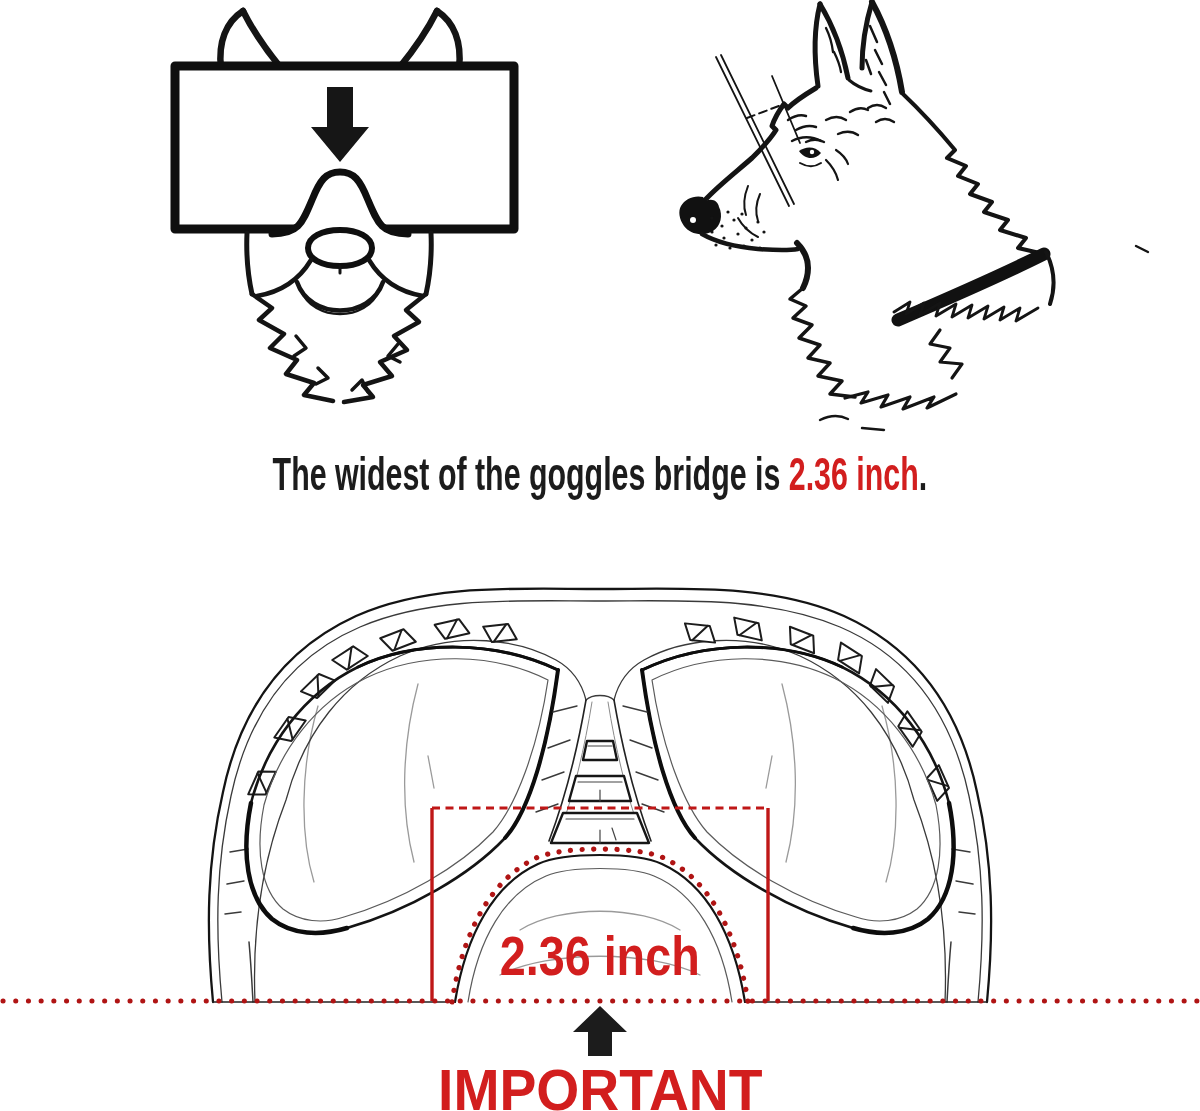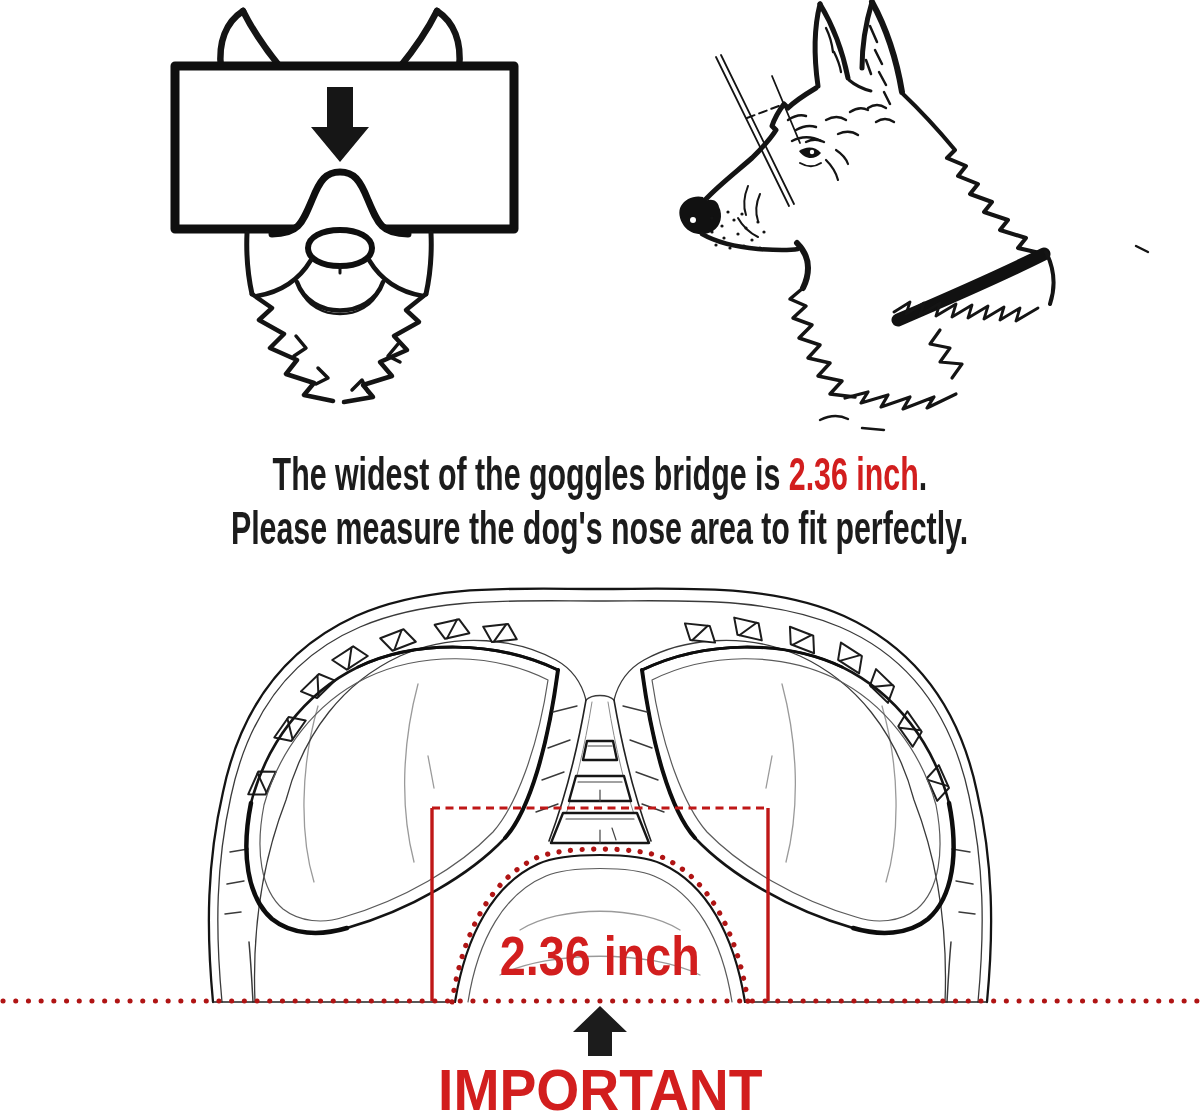--- a/index.html
+++ b/index.html
@@ -266,23 +266,20 @@
   <path d="M 3 1001 L 1197 1001" fill="none" stroke="#b01414" stroke-width="5" stroke-linecap="round" stroke-dasharray="0.1 12.6"></path>
   <path d="M 600 1006 L 627 1032 L 612 1032 L 612 1056 L 588 1056 L 588 1032 L 573 1032 Z" fill="#1c1c1c" stroke="none"></path>
 </svg>
 
 <div class="txt line1">
   <span class="squeeze">
     <span>The widest of the goggles bridge is </span><span class="hl">2.36 inch</span><span>.</span>
   </span>
 </div>
 
-<div class="txt line2">
-  <span class="squeeze">Please measure the dog's nose area to fit perfectly.</span>
-</div>
 
 <div class="txt bridge-label">
   <span class="squeeze">2.36 inch</span>
 </div>
 
 <div class="txt important-label">
   <span class="squeeze">IMPORTANT</span>
 </div>
 
 </div>

